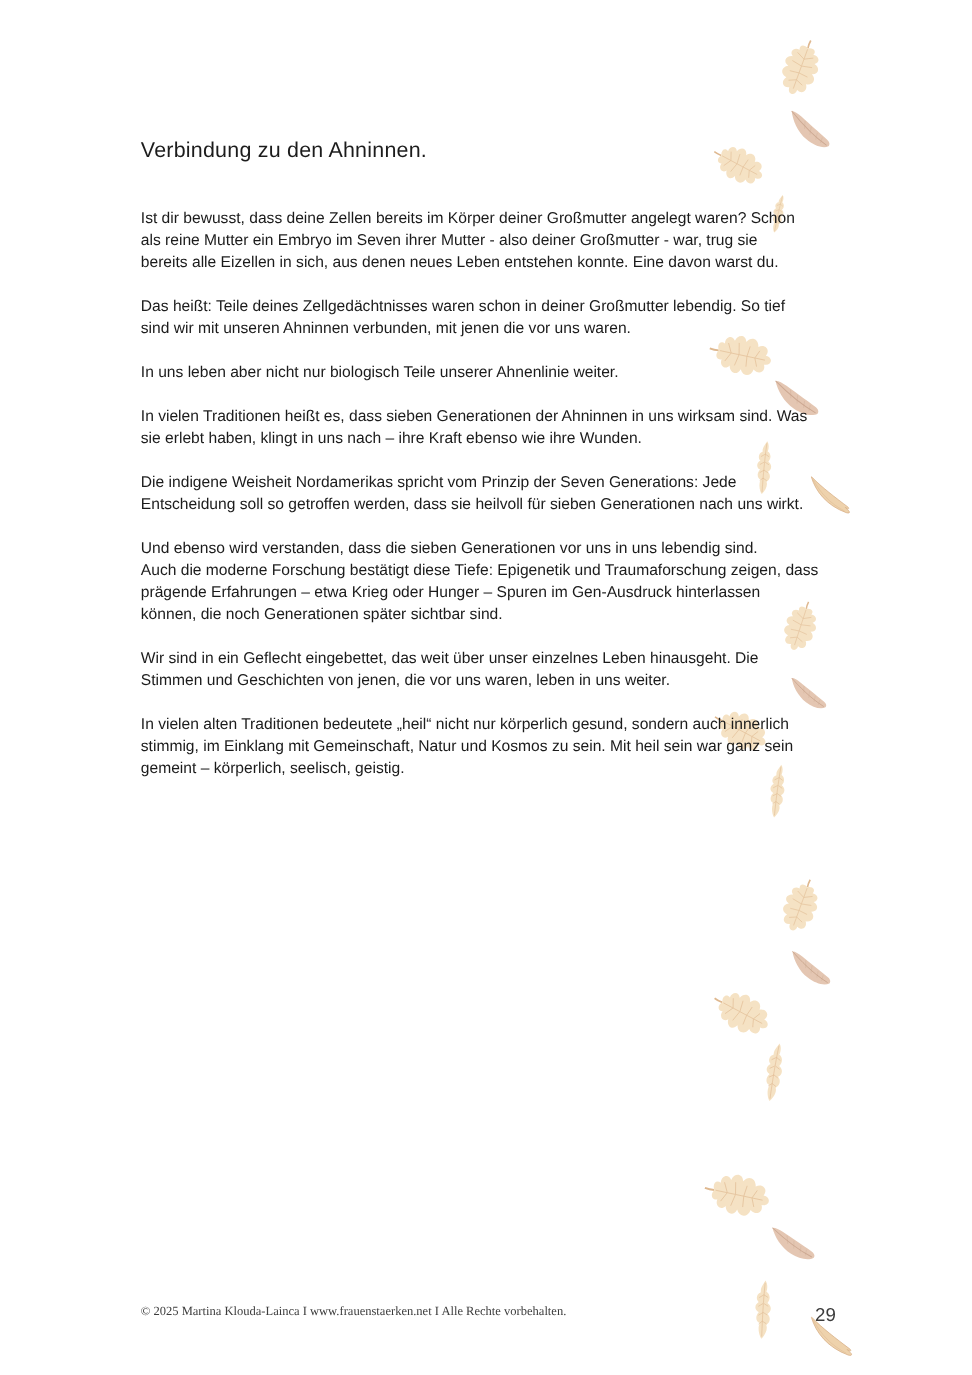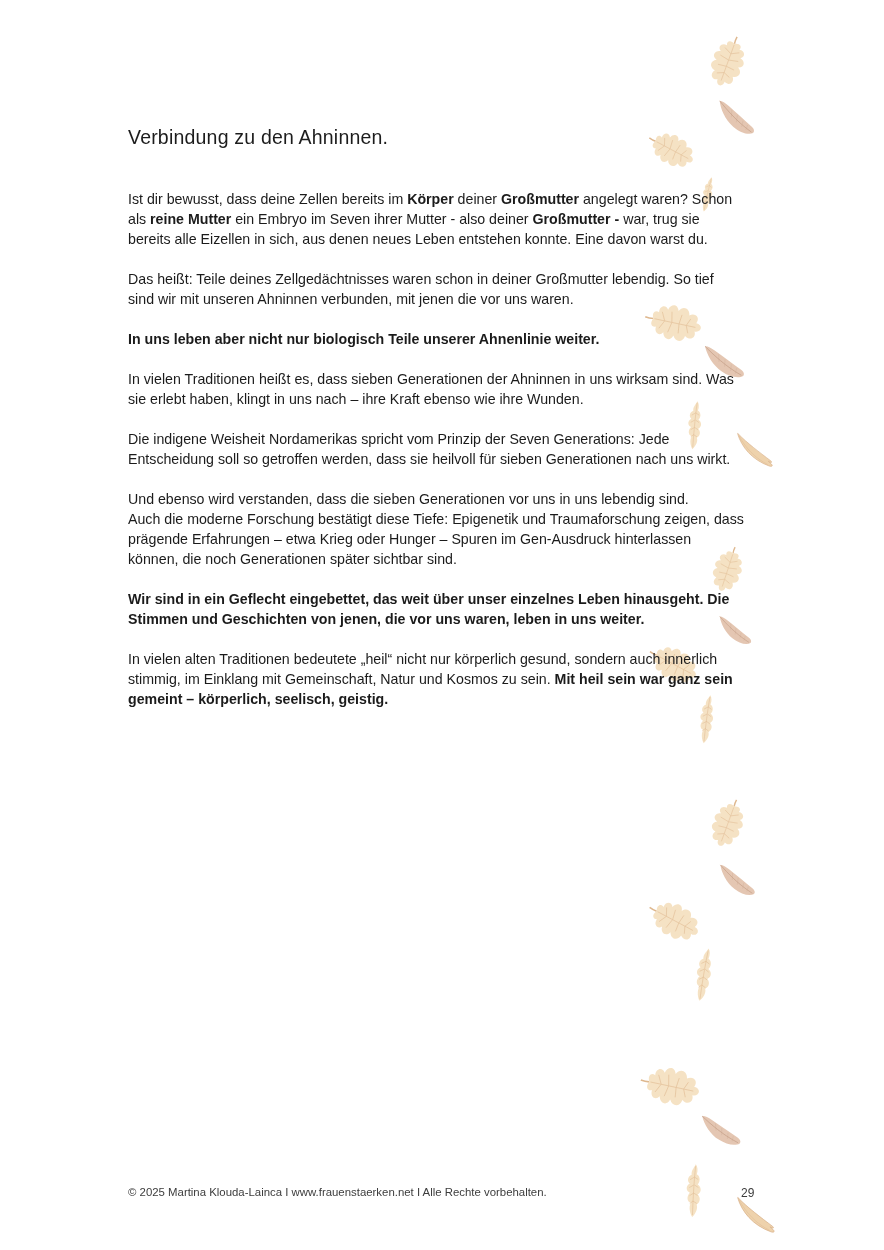--- a/index.html
+++ b/index.html
@@ -19,28 +19,28 @@
     margin:0; font-size:19.5px; font-weight:400; letter-spacing:0.2px;
     color:var(--title-color,#1c1c1c); line-height:22px;
   }
   .paragraphs { margin-top:41px; }
   .paragraphs p {
     margin:0 0 20px 0;
     font-size:14.2px; line-height:20px;
     color:var(--text-color,#1b1b1b);
     white-space:pre-line;
   }
-  .b { font-weight:700; }
+  .b { font-weight:400; }
   .footer-copyright {
     position:absolute; left:128px; top:1186px; z-index:2;
-    font-size:11.4px; color:var(--footer-color,#3c3c3c);
+    font-size:11.4px; color:var(--footer-color,#3c3c3c);font-family:Liberation Serif, serif;
   }
   .footer-pagenum {
     position:absolute; left:741px; top:1186px; z-index:2;
-    font-size:12px; color:var(--footer-color,#3c3c3c);
+    font-size:17px; color:var(--footer-color,#3c3c3c);
   }
   .svg-defs { position:absolute; width:0; height:0; overflow:hidden; }
 </style>
 </head>
 <body>
 
 <div class="page">
 
   <svg class="svg-defs" aria-hidden="true">
     <symbol id="oak-leaf" viewBox="0 0 40 64">

